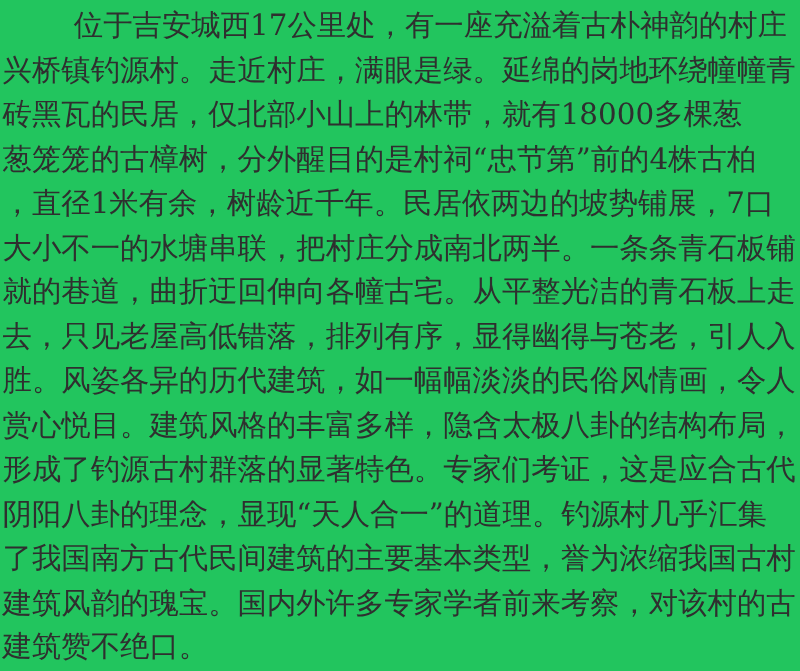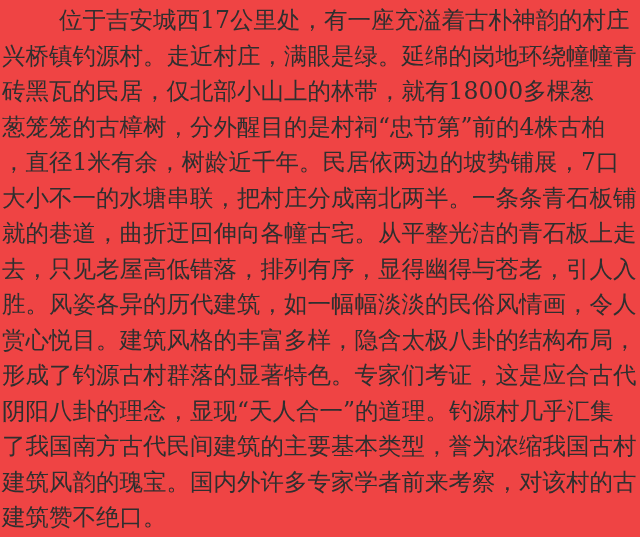--- a/index.html
+++ b/index.html
@@ -8,21 +8,21 @@
   }
   body {
     width: 640px;
     height: 537px;
     background: #ffffff;
     overflow: hidden;
   }
   .page {
     width: 640px;
     height: 537px;
-    background: #ef4444;
+    background: #22c55e;
     box-sizing: border-box;
   }
   .article {
     font-family: "DejaVu Serif", "Liberation Serif", serif;
     font-size: 23.5px;
     line-height: 35.5px;
     color: #2f2f2f;
     white-space: pre;            
     text-indent: 57px;           
     padding: 3px 0 0 2px;

